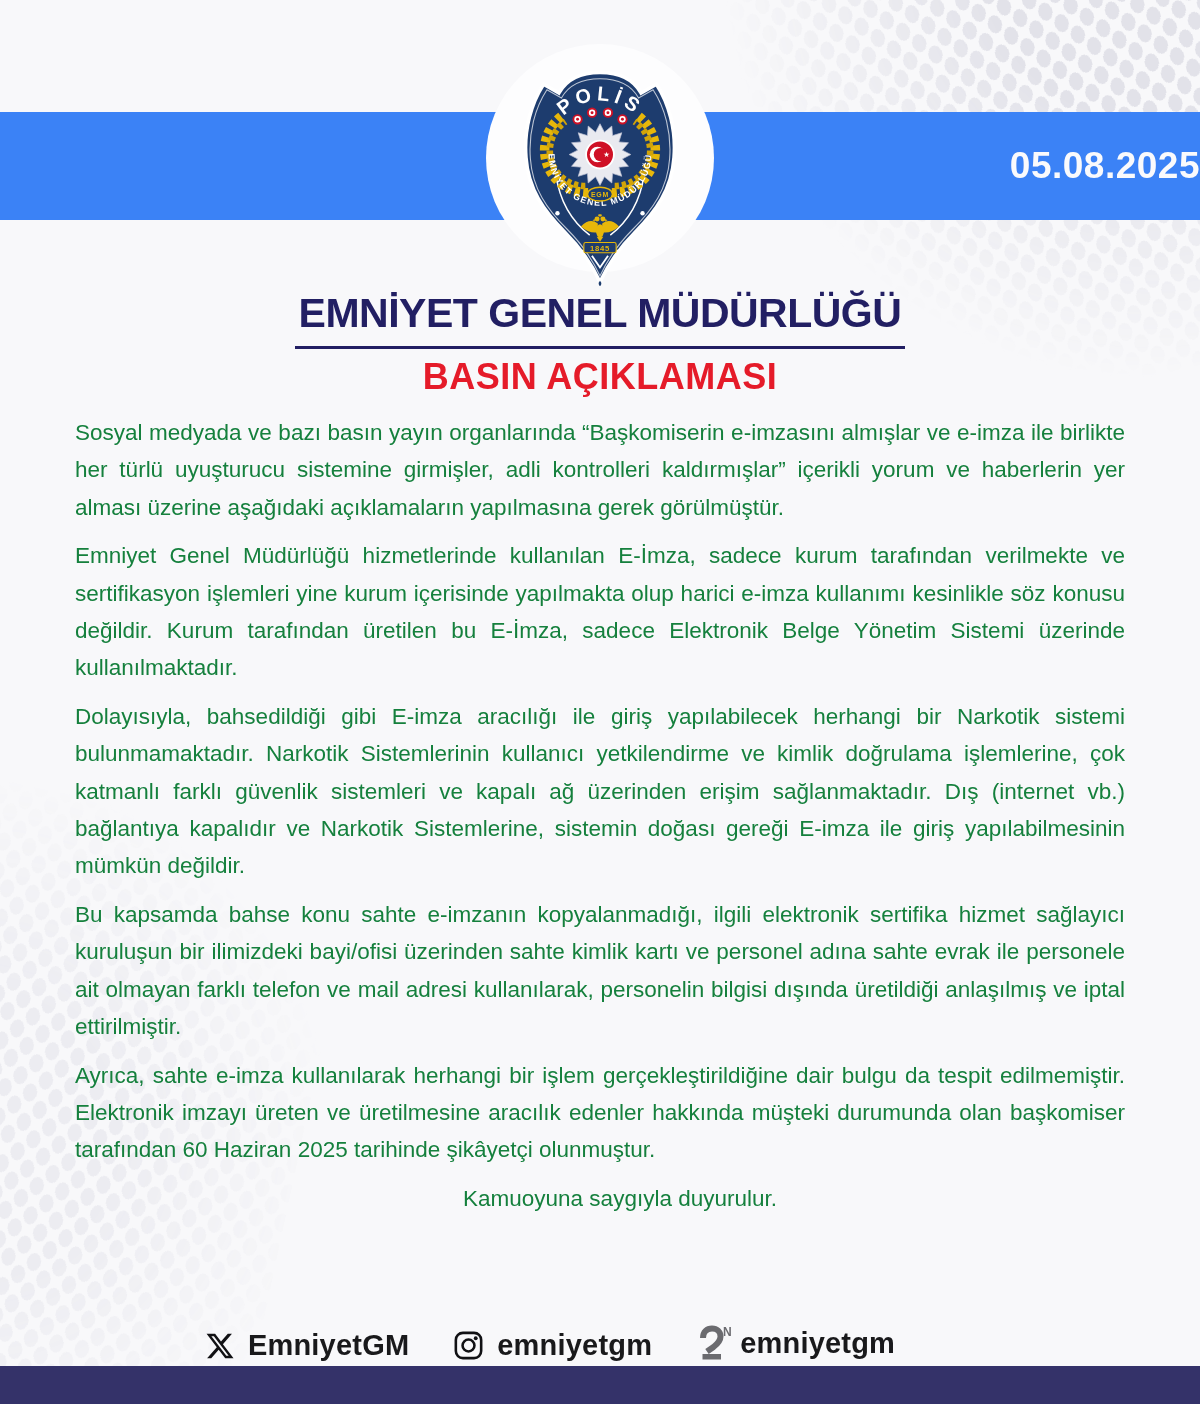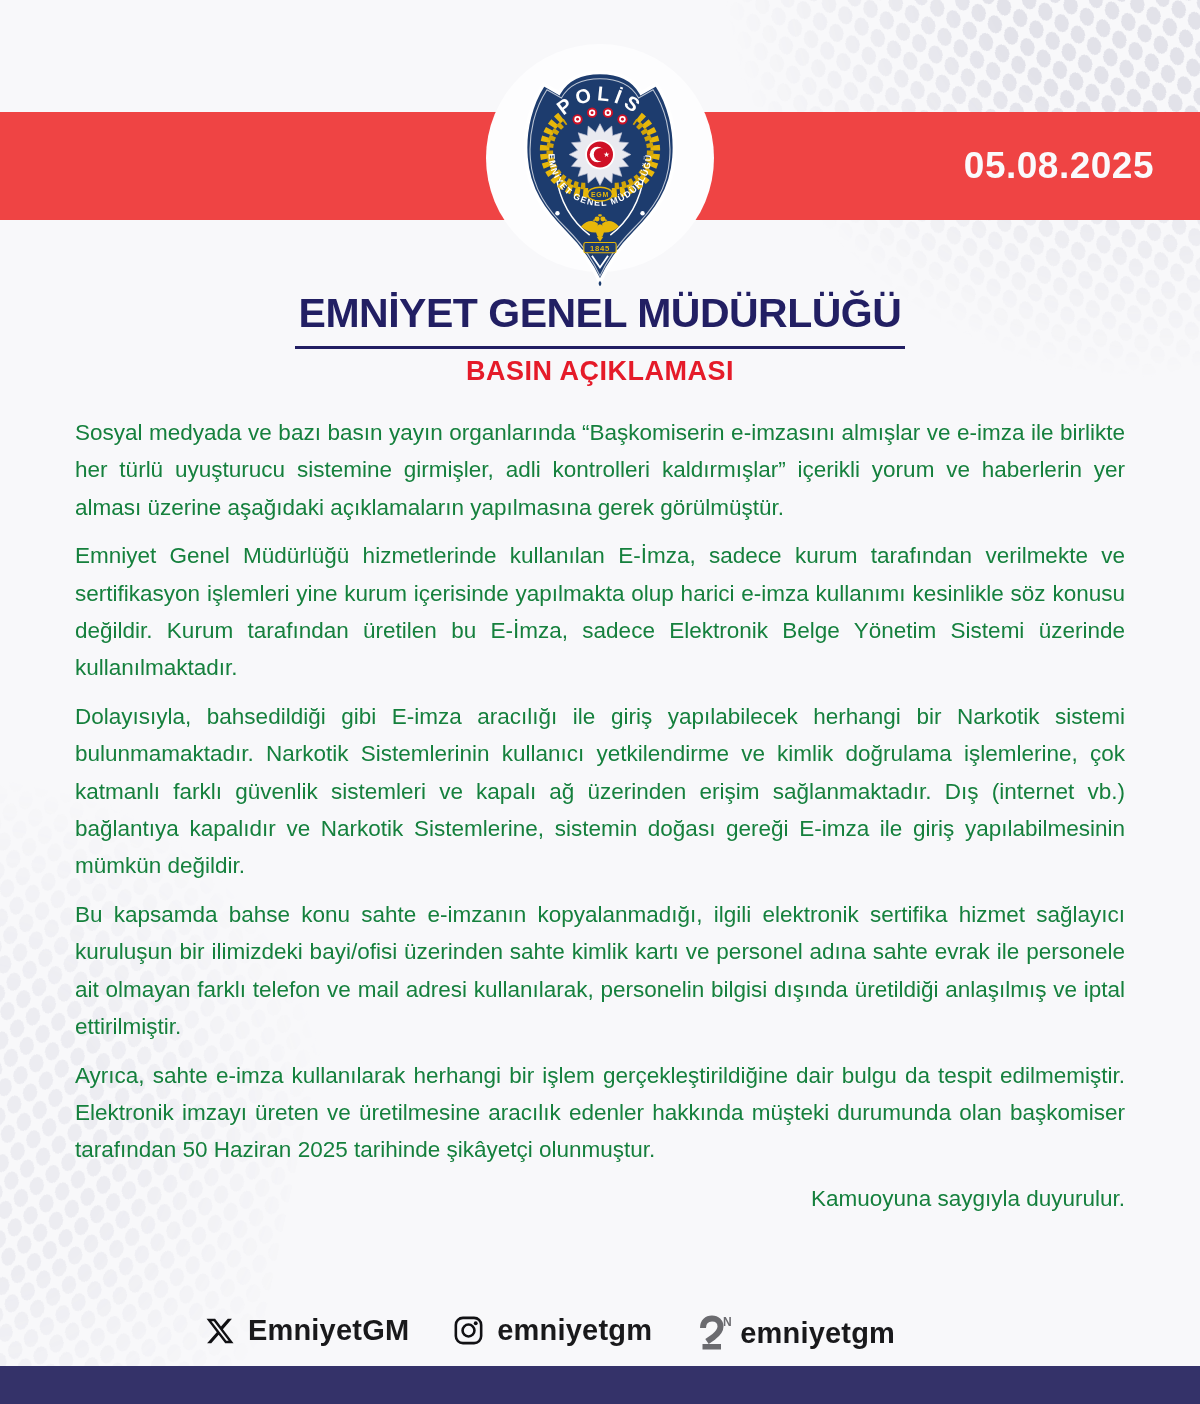--- a/index.html
+++ b/index.html
@@ -31,22 +31,21 @@
   .dots-bl {
     --dot:#ececf1;
     left:-80px; top:810px; width:380px; height:640px;
     transform:rotate(12deg);
     -webkit-mask-image:radial-gradient(circle at 15% 55%, #000 30%, transparent 75%);
             mask-image:radial-gradient(circle at 15% 55%, #000 30%, transparent 75%);
   }
   
   .band-top {
     position:absolute; left:0; top:112px; width:1200px; height:108px;
-    background:#ef4444; display:flex; align-items:center; justify-content:flex-end;
-    padding-right:46px;
+    background:#3b82f6; display:flex; align-items:center; justify-content:flex-end;
   }
   .band-bottom {
     position:absolute; left:0; bottom:0; width:1200px; height:38px;
     background:#343269;
   }
   .date {
     color:#fafafc; font-size:37px; font-weight:bold; letter-spacing:0.5px;
   }
   
   .logo-blob {
@@ -54,32 +53,32 @@
     background:#fdfdfe; border-radius:50%;
   }
   .badge { position:absolute; left:512px; top:68px; width:176px; height:220px; }
   
   .title-wrap { position:absolute; left:0; top:290px; width:1200px; text-align:center; }
   .title {
     display:inline-block; font-size:41px; font-weight:800; letter-spacing:-0.5px;
     border-bottom:3.5px solid #221f63; padding:0 4px 9px 4px;
   }
   .subtitle-wrap { position:absolute; left:0; top:356px; width:1200px; text-align:center; }
-  .subtitle { font-size:27px; font-weight:800; letter-spacing:0.5px; }
+  .subtitle { font-size:36px; font-weight:800; letter-spacing:0.5px; }
   
   .bodytext {
     position:absolute; left:75px; top:414px; width:1050px;
     color:#15803d; font-size:22.5px; line-height:37.4px;
   }
   .bodytext p { text-align:justify; margin:0 0 11px 0; }
-  .bodytext p:last-child { text-align:right;margin-left:40px; }
+  .bodytext p:last-child { text-align:center;margin-left:40px; }
   
   .social {
     position:absolute; left:0; top:1314px; width:1100px; height:48px;
-    display:flex; align-items:flex-start; justify-content:center; gap:44px;
+    display:flex; align-items:flex-end; justify-content:center; gap:44px;
   }
   .social-item { display:flex; align-items:center; gap:13px; color:#19191b; }
   .social-item .handle { font-size:29px; font-weight:700; letter-spacing:0.2px; }
   .social-item.nsosyal { gap:4px; }
   .icon { display:block; }
 </style>
 </head>
 <body>
 
 <div class="page">
@@ -190,21 +189,21 @@
   </div>
   <div class="subtitle-wrap">
     <h2 class="subtitle" style="color:#e51b29;">BASIN AÇIKLAMASI</h2>
   </div>
 
   <div class="bodytext">
     <p>Sosyal medyada ve bazı basın yayın organlarında “Başkomiserin e-imzasını almışlar ve e-imza ile birlikte her türlü uyuşturucu sistemine girmişler, adli kontrolleri kaldırmışlar” içerikli yorum ve haberlerin yer alması üzerine aşağıdaki açıklamaların yapılmasına gerek görülmüştür.</p>
     <p>Emniyet Genel Müdürlüğü hizmetlerinde kullanılan E-İmza, sadece kurum tarafından verilmekte ve sertifikasyon işlemleri yine kurum içerisinde yapılmakta olup harici e-imza kullanımı kesinlikle söz konusu değildir. Kurum tarafından üretilen bu E-İmza, sadece Elektronik Belge Yönetim Sistemi üzerinde kullanılmaktadır.</p>
     <p>Dolayısıyla, bahsedildiği gibi E-imza aracılığı ile giriş yapılabilecek herhangi bir Narkotik sistemi bulunmamaktadır. Narkotik Sistemlerinin kullanıcı yetkilendirme ve kimlik doğrulama işlemlerine, çok katmanlı farklı güvenlik sistemleri ve kapalı ağ üzerinden erişim sağlanmaktadır. Dış (internet vb.) bağlantıya kapalıdır ve Narkotik Sistemlerine, sistemin doğası gereği E-imza ile giriş yapılabilmesinin mümkün değildir.</p>
     <p>Bu kapsamda bahse konu sahte e-imzanın kopyalanmadığı, ilgili elektronik sertifika hizmet sağlayıcı kuruluşun bir ilimizdeki bayi/ofisi üzerinden sahte kimlik kartı ve personel adına sahte evrak ile personele ait olmayan farklı telefon ve mail adresi kullanılarak, personelin bilgisi dışında üretildiği anlaşılmış ve iptal ettirilmiştir.</p>
-    <p>Ayrıca, sahte e-imza kullanılarak herhangi bir işlem gerçekleştirildiğine dair bulgu da tespit edilmemiştir. Elektronik imzayı üreten ve üretilmesine aracılık edenler hakkında müşteki durumunda olan başkomiser tarafından 50 Haziran 2025 tarihinde şikâyetçi olunmuştur.</p>
+    <p>Ayrıca, sahte e-imza kullanılarak herhangi bir işlem gerçekleştirildiğine dair bulgu da tespit edilmemiştir. Elektronik imzayı üreten ve üretilmesine aracılık edenler hakkında müşteki durumunda olan başkomiser tarafından 60 Haziran 2025 tarihinde şikâyetçi olunmuştur.</p>
     <p>Kamuoyuna saygıyla duyurulur.</p>
   </div>
 
   <div class="social">
 
     <div class="social-item">
       <svg class="icon" width="30" height="30" viewBox="0 0 24 24">
         <path fill="#111114" d="M18.244 2.25h3.308l-7.227 8.26 8.502 11.24h-6.657l-5.214-6.817L4.99 21.75H1.68l7.73-8.835L1.254 2.25H8.08l4.713 6.231L18.244 2.25zm-1.161 17.52h1.833L7.084 4.126H5.117l11.966 15.644z"></path>
       </svg>
       <span class="handle">EmniyetGM</span>

